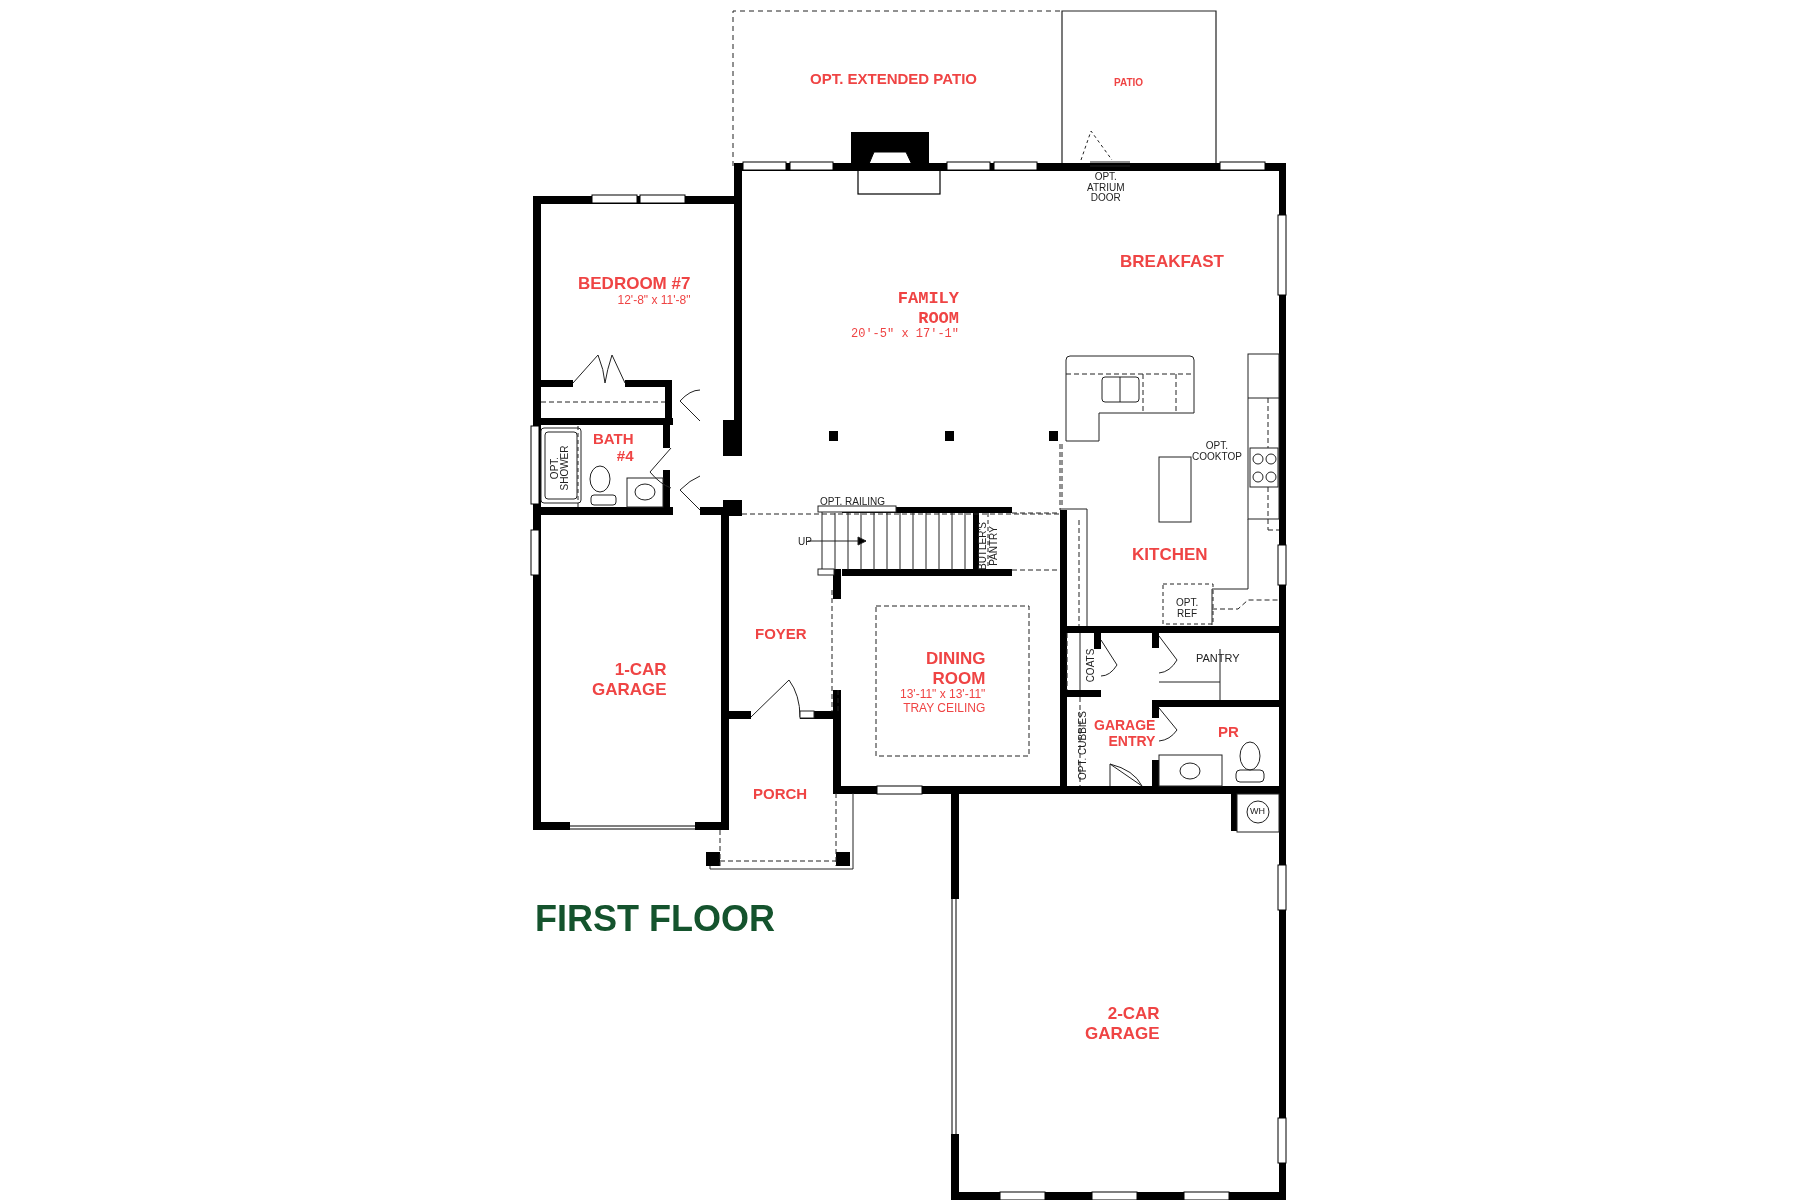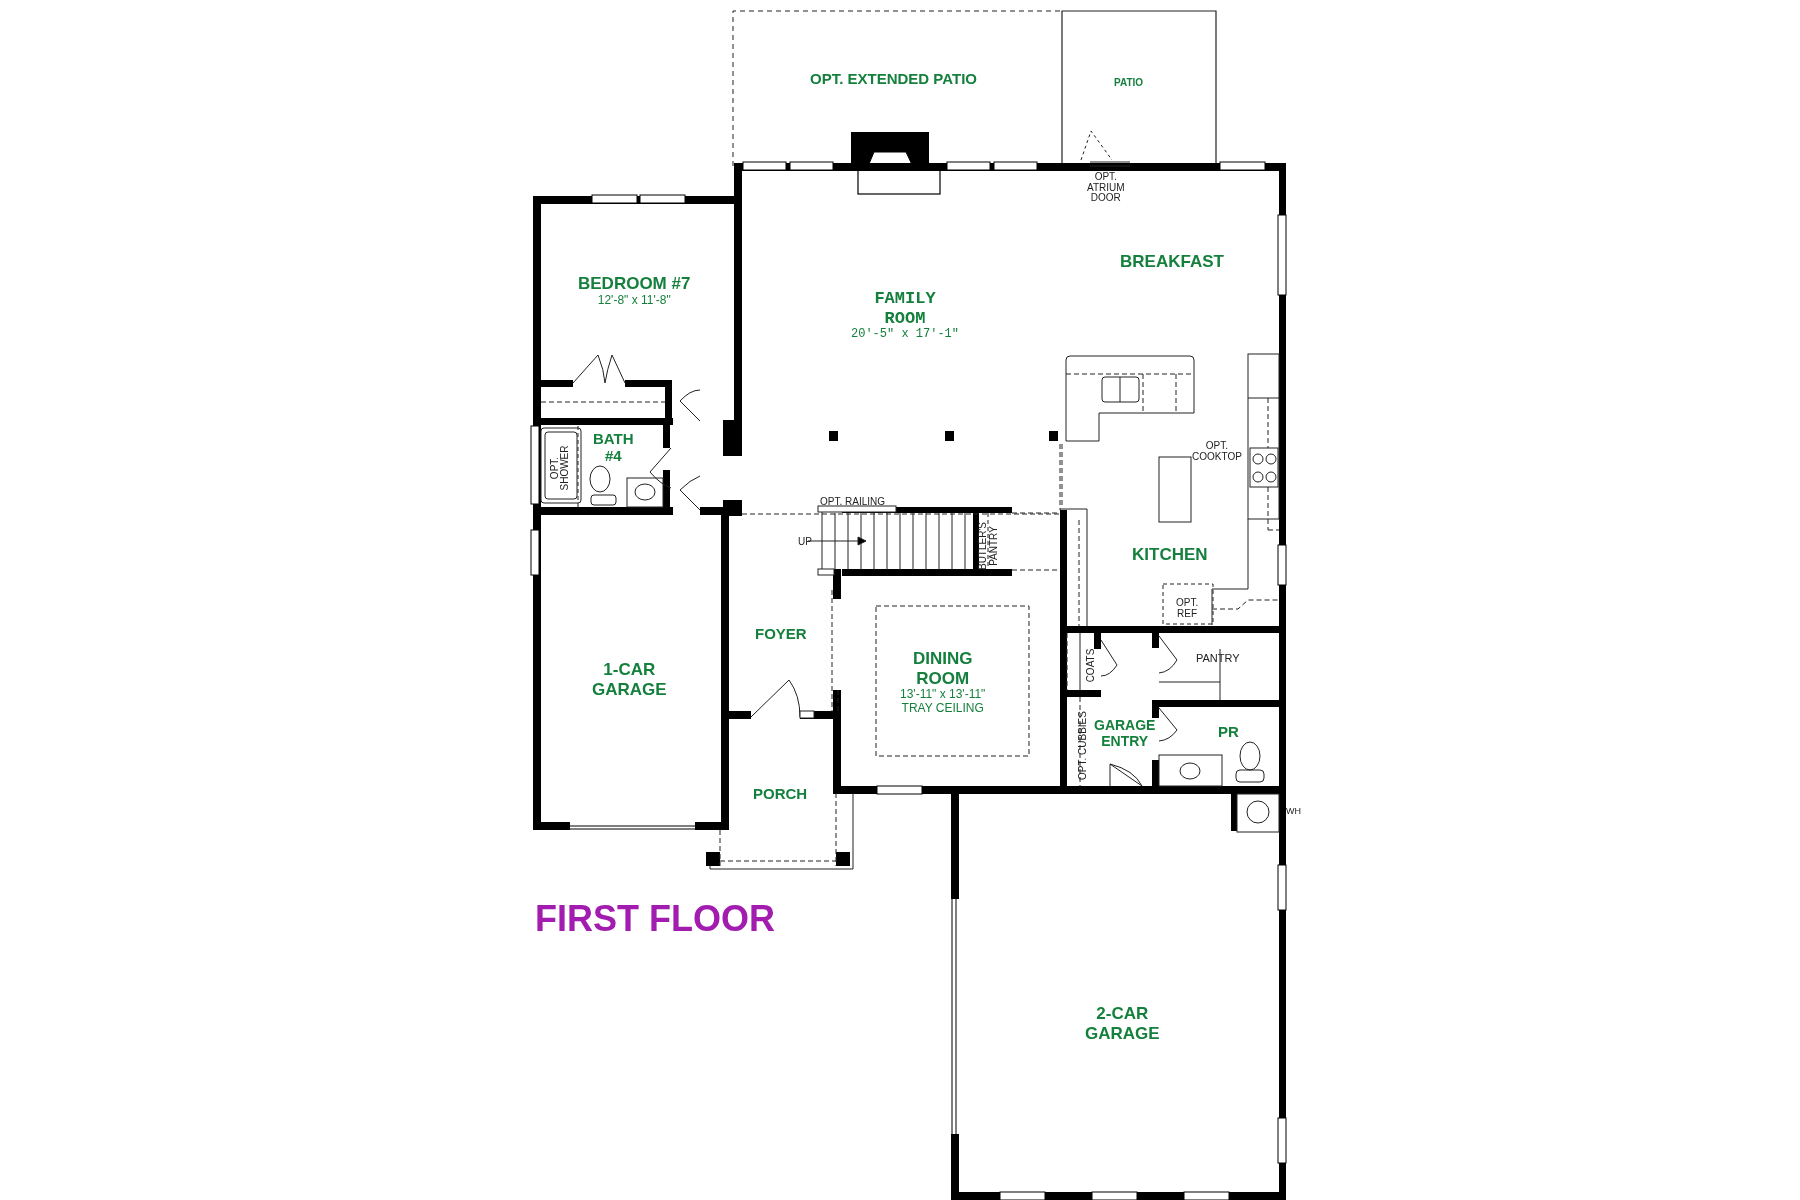--- a/index.html
+++ b/index.html
@@ -1,22 +1,22 @@
 <!DOCTYPE html>
 <html><head>
 <meta charset="utf-8">
 <style>
   html, body { margin:0; padding:0; background:#ffffff; }
   body { width:1800px; height:1200px; position:relative; overflow:hidden; font-family:"Liberation Sans", sans-serif; color:#111; }
   svg.plan { position:absolute; left:0; top:0; }
-  .lbl { position:absolute; text-align:center; font-weight:bold; color:#15803d; line-height:1.15; white-space:nowrap; }
+  .lbl { position:absolute; text-align:right; font-weight:bold; color:#ef4444; line-height:1.15; white-space:nowrap; }
   .lbl .dim { font-weight:normal; display:block; }
   .sm { position:absolute; font-size:10px; line-height:1.05; text-align:center; color:#222; white-space:nowrap; }
   .vert { position:absolute; font-size:11px; color:#222; white-space:nowrap; transform-origin:center center; }
-  .title { position:absolute; font-weight:bold; font-size:36px; color:#a21caf; }
+  .title { position:absolute; font-weight:bold; font-size:36px; color:#14532d; }
 </style>
 </head>
 <body>
 
 <svg class="plan" width="1800" height="1200" viewBox="0 0 1800 1200" xmlns="http://www.w3.org/2000/svg">
 
   <g fill="none" stroke="#222" stroke-width="1">
     <path d="M733,166 L733,11 L1062,11" stroke-dasharray="5,4"></path>
   </g>
 
@@ -296,21 +296,21 @@
 </div>
 
 <div class="vert" style="left:1074px;top:660px;transform:rotate(-90deg);font-size:10px;">COATS</div>
 <div class="sm" style="left:1196px;top:653px;font-size:11px;">PANTRY</div>
 <div class="vert" style="left:1048px;top:740px;transform:rotate(-90deg);font-size:10px;">OPT. CUBBIES</div>
 <div class="lbl" style="left:1094px;top:717px;font-size:14px;">
   <div>GARAGE</div>
   <div>ENTRY</div>
 </div>
 <div class="lbl" style="left:1218px;top:723px;font-size:15px;">PR</div>
-<div class="sm" style="left:1250px;top:807px;font-size:9px;margin-left:36px;">WH</div>
+<div class="sm" style="left:1250px;top:807px;font-size:9px;">WH</div>
 
 <div class="lbl" style="left:753px;top:785px;font-size:15px;">PORCH</div>
 
 <div class="lbl" style="left:1085px;top:996px;font-size:17px;margin-top:8px;">
   <div>2-CAR</div>
   <div>GARAGE</div>
 </div>
 
 <div class="title" style="left:535px;top:898px;">FIRST FLOOR</div>
 

